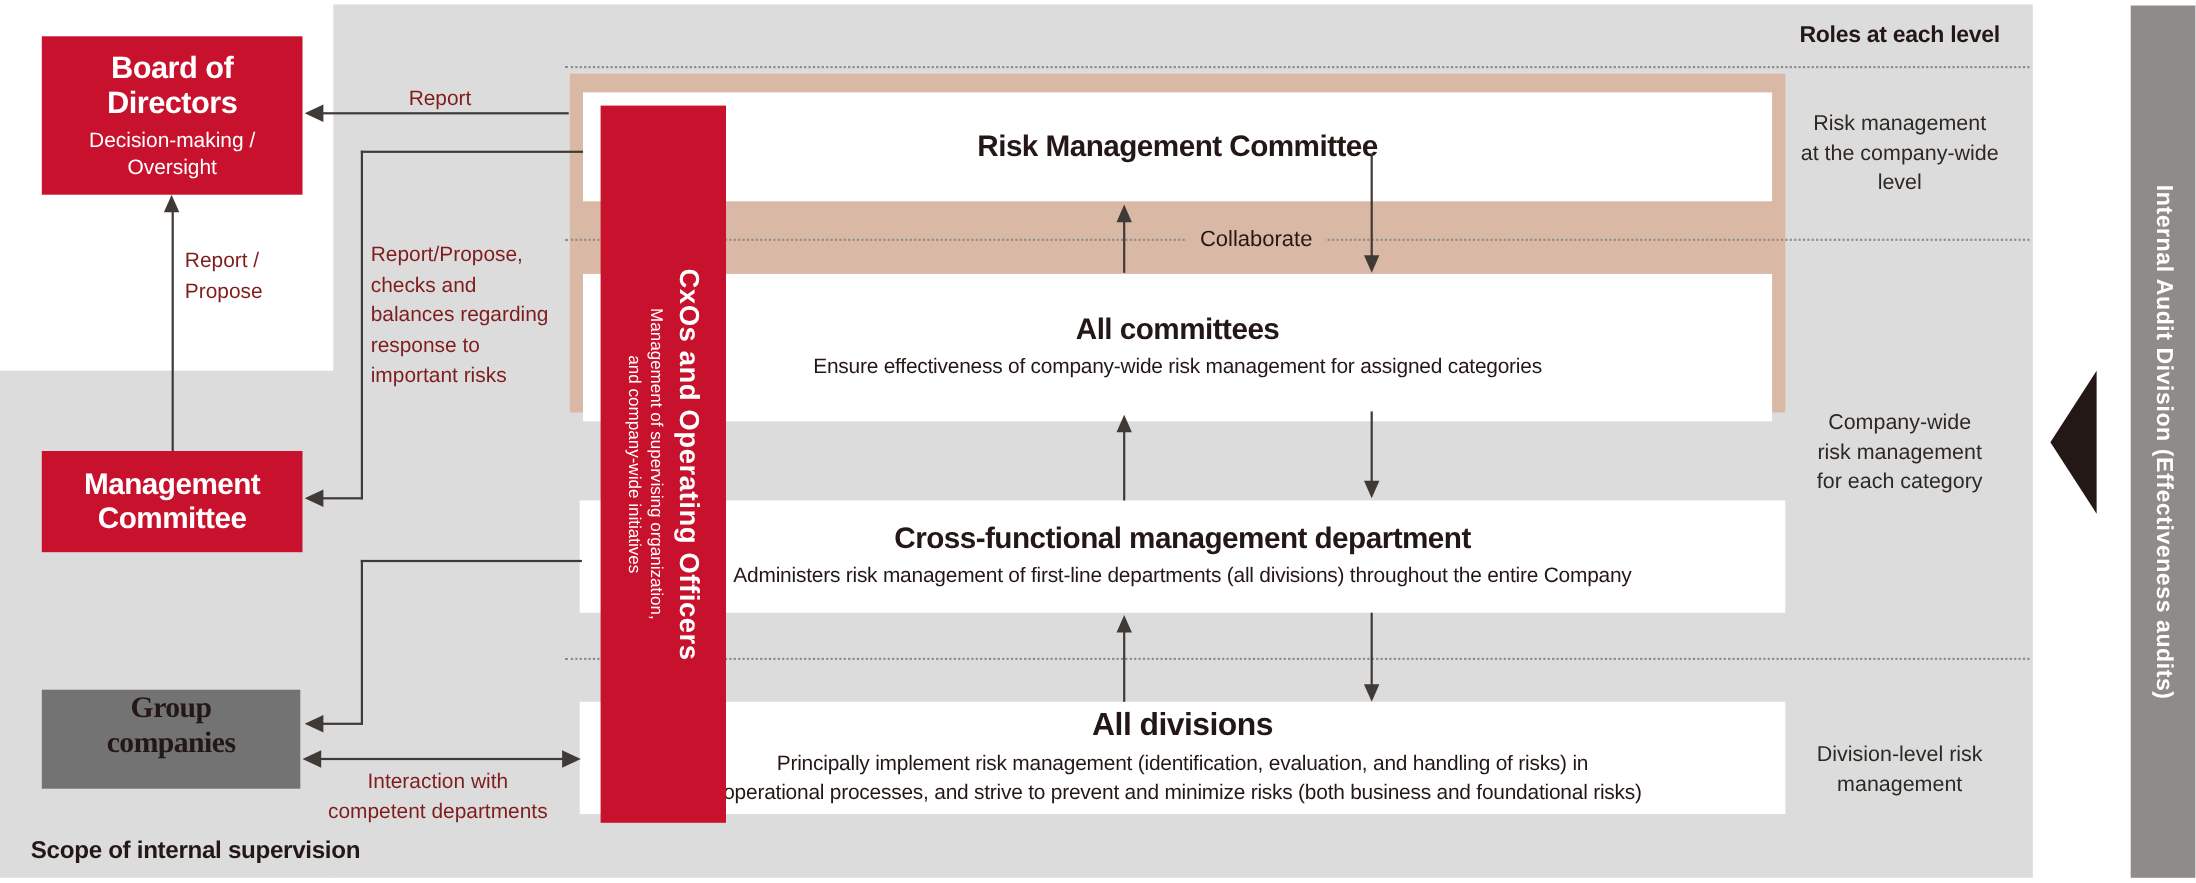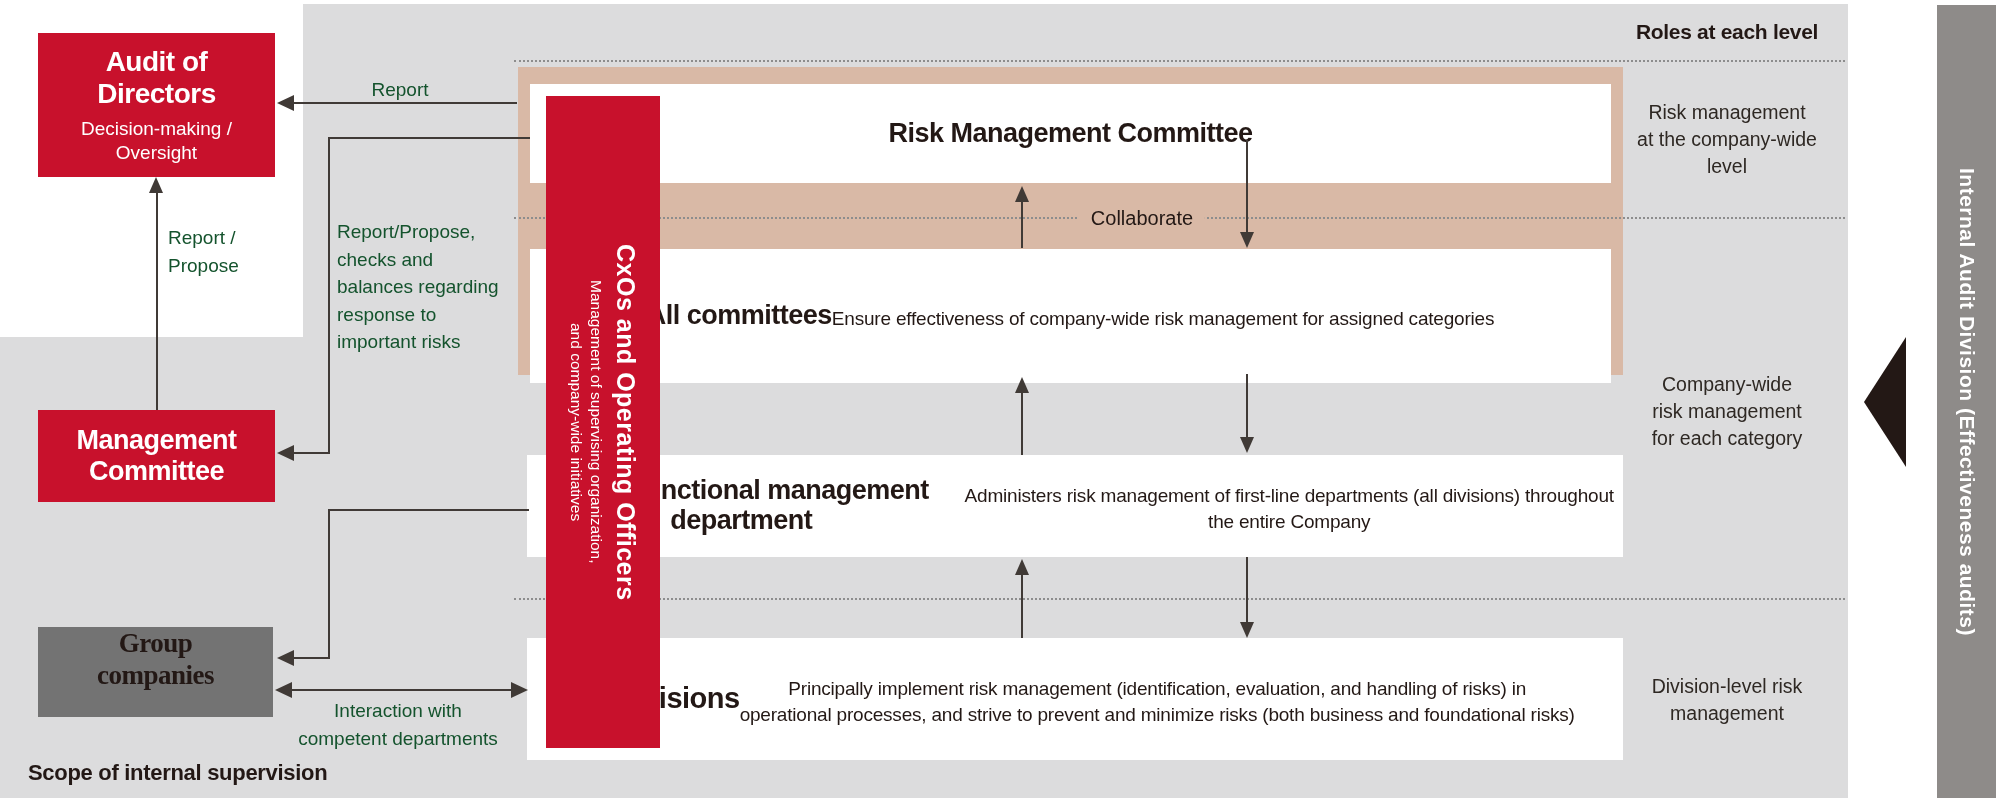--- a/index.html
+++ b/index.html
@@ -10,41 +10,41 @@
     --ink:#231815;
     --line:#403a36;
   }
   *{margin:0;padding:0;box-sizing:border-box;}
   body{background:#fff;font-family:"Liberation Sans","DejaVu Sans",sans-serif;}
   #canvas{position:relative;width:1996px;height:803px;background:#fff;overflow:hidden;}
 
   .panel{position:absolute;background:var(--panel-gray);}
   .beige{position:absolute;background:var(--beige);z-index:1;}
 
-  .wbox{position:absolute;background:#fff;z-index:2;display:flex;flex-direction:row;justify-content:center;align-items:center;text-align:center;}
+  .wbox{position:absolute;background:#fff;z-index:2;display:flex;flex-direction:column;justify-content:center;align-items:center;text-align:center;}
   .wbox .t{font-weight:bold;font-size:27px;letter-spacing:-0.5px;color:var(--ink);line-height:1.1;}
   .wbox .s{font-size:19px;letter-spacing:-0.2px;color:var(--ink);margin-top:6px;line-height:1.35;white-space:pre-line;}
 
   .rbox{position:absolute;background:var(--red);z-index:2;display:flex;flex-direction:column;justify-content:center;align-items:center;text-align:center;color:#fff;}
   .rbox .t{font-weight:bold;font-size:27px;letter-spacing:-0.5px;line-height:1.15;white-space:pre-line;}
   .rbox .s{font-size:19px;line-height:1.25;margin-top:7px;white-space:pre-line;}
   .gbox{position:absolute;background:#737373;z-index:2;display:flex;justify-content:center;text-align:center;font-family:Liberation Serif, serif;}
   .gbox .t{font-weight:bold;font-size:27px;letter-spacing:-0.5px;color:var(--ink);line-height:1.2;white-space:pre-line;}
 
   .dotted{position:absolute;height:0;border-top:2px dotted #8d8d8d;z-index:3;}
   .hline{position:absolute;height:2px;background:var(--line);z-index:5;}
   .vline{position:absolute;width:2px;background:var(--line);z-index:5;}
   .ah{position:absolute;width:0;height:0;z-index:5;}
   .ah-left{border-top:8px solid transparent;border-bottom:8px solid transparent;border-right:17px solid var(--line);}
   .ah-right{border-top:8px solid transparent;border-bottom:8px solid transparent;border-left:17px solid var(--line);}
   .ah-up{border-left:7px solid transparent;border-right:7px solid transparent;border-bottom:16px solid var(--line);}
   .ah-down{border-left:7px solid transparent;border-right:7px solid transparent;border-top:16px solid var(--line);}
   .garrow{z-index:4;}
 
-  .lbl{position:absolute;font-size:19px;color:#14532d;line-height:1.45;white-space:pre-line;z-index:4;}
+  .lbl{position:absolute;font-size:19px;color:#7f1d1d;line-height:1.45;white-space:pre-line;z-index:4;}
   .scope{position:absolute;font-weight:bold;font-size:22px;letter-spacing:-0.3px;color:var(--ink);z-index:4;}
 
   .collab{position:absolute;top:204px;left:1142px;transform:translateX(-50%);background:var(--beige);
           padding:0 12px;font-size:20px;color:var(--ink);line-height:28px;z-index:4;}
 
   .cxo-bar{position:absolute;left:546px;top:96px;width:114px;height:652px;background:var(--red);z-index:6;
            display:flex;flex-direction:row-reverse;justify-content:center;align-items:center;gap:5px;}
   .cxo-title{writing-mode:vertical-rl;font-weight:bold;font-size:25px;letter-spacing:0.5px;color:#fff;text-align:center;}
   .cxo-sub{writing-mode:vertical-rl;font-size:15.5px;color:#fff;text-align:center;line-height:1.3;}
 
@@ -67,21 +67,21 @@
   <div class="panel" style="left:303px;top:4px;width:1545px;height:794px;"></div>
   <div class="panel" style="left:0;top:337px;width:304px;height:461px;"></div>
 
   <div class="beige" style="left:518px;top:67px;width:1105px;height:308px;"></div>
 
   <div class="dotted" style="left:514px;top:60px;width:1331px;"></div>
   <div class="dotted" style="left:514px;top:217px;width:1331px;"></div>
   <div class="dotted" style="left:514px;top:598px;width:1331px;"></div>
 
   <div class="rbox" style="left:38px;top:33px;width:237px;height:144px;">
-    <div class="t" style="font-size:28px;">Audit of
+    <div class="t" style="font-size:28px;">Board of
 Directors</div>
     <div class="s">Decision-making /
 Oversight</div>
   </div>
 
   <div class="rbox" style="left:38px;top:410px;width:237px;height:92px;">
     <div class="t">Management
 Committee</div>
   </div>
 
@@ -129,21 +129,21 @@
   <div class="wbox" style="left:530px;top:249px;width:1081px;height:134px;">
     <div class="t">All committees</div>
     <div class="s">Ensure effectiveness of company-wide risk management for assigned categories</div>
   </div>
 
   <div class="wbox" style="left:527px;top:455px;width:1096px;height:102px;">
     <div class="t">Cross-functional management department</div>
     <div class="s">Administers risk management of first-line departments (all divisions) throughout the entire Company</div>
   </div>
 
-  <div class="wbox" style="left:527px;top:638px;width:1096px;height:122px;">
+  <div class="wbox" style="left:527px;top:638px;width:1096px;height:102px;">
     <div class="t" style="font-size:29px;">All divisions</div>
     <div class="s">Principally implement risk management (identification, evaluation, and handling of risks) in
 operational processes, and strive to prevent and minimize risks (both business and foundational risks)</div>
   </div>
 
   <div class="collab">Collaborate</div>
 
   <div class="vline garrow" style="left:1021px;top:200px;height:48px;"></div>
   <div class="ah ah-up garrow" style="left:1015px;top:186px;"></div>
   <div class="vline" style="left:1246px;top:140px;height:93px;z-index:6;"></div>

